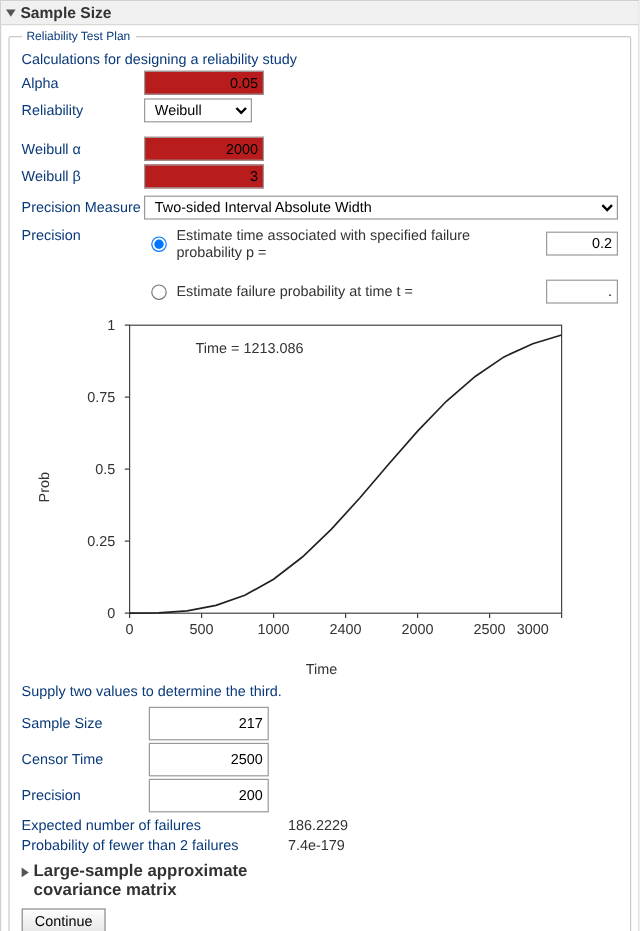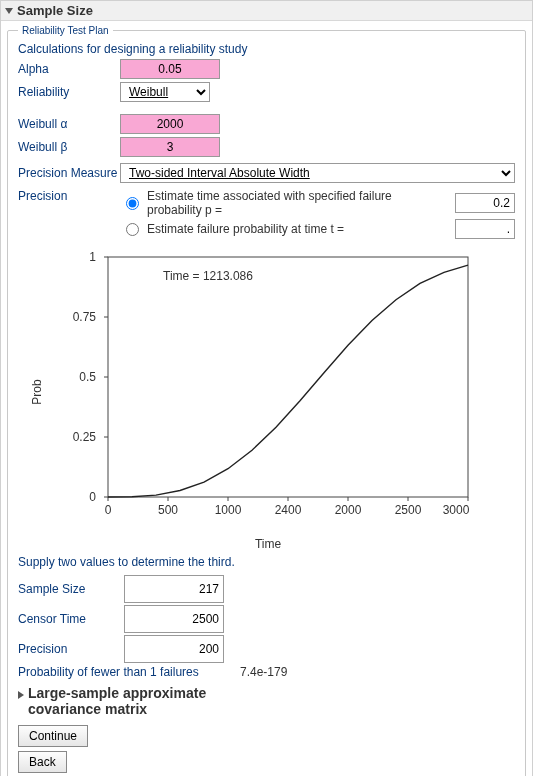--- a/index.html
+++ b/index.html
@@ -61,25 +61,25 @@
     width: 100px;
     color: #0a3a7a;
   }
   .lbl-wide { width: 130px; color:#0a3a7a; }
   input.val, select.val {
     border: 1px solid #999;
     height: 20px;
     padding: 1px 4px;
     font-family: inherit;
     font-size: 12px;
-    text-align: center;
-    background: #f9a8d4;
+    text-align: right;
+    background: #b91c1c;
   }
   input.val.sm { width: 100px; }
-  select.val { text-align:left; background:#fff;text-decoration:underline; }
+  select.val { text-align:left; background:#fff; }
   select.dist { width: 90px; }
   select.pmeasure { flex:1; text-align:left; }
   .radio-block { margin-left: 6px; }
   .radio-row { display:flex; align-items:center; gap:4px; color:#333; }
   .radio-row input[type=radio]{ margin:0 4px 0 0; }
   .obj-input { width:60px; text-align:right; border:1px solid #999; height:20px; padding:1px 4px; font-family:inherit; font-size:12px; margin-left:6px;}
   .chart-wrap { position:relative; width:440px; height:290px; margin: 8px 0 4px 30px;}
   svg.chart { display:block; }
   .axis-label-y { position:absolute; left:-24px; top:50%; transform: translateY(-50%) rotate(-90deg); font-size:12px; color:#333;}
   .axis-label-x { text-align:center; font-size:12px; color:#333; }
@@ -152,21 +152,21 @@
     </div>
 
     <div class="row" style="align-items:flex-start; margin-top:6px;">
       <span class="lbl">Precision</span>
       <div class="radio-block" style="flex:1">
         <div class="radio-row">
           <input type="radio" name="obj" checked="" style="">
           <span style="flex:1">Estimate time associated with specified failure probability p =</span>
           <input class="obj-input" value="0.2" style="">
         </div>
-        <div class="radio-row" style="margin-top:2px;">
+        <div class="radio-row" style="margin-top:16px;">
           <input type="radio" name="obj" style="">
           <span style="flex:1">Estimate failure probability at time t =</span>
           <input class="obj-input" value="." style="">
         </div>
       </div>
     </div>
 
     <div class="chart-wrap">
       <span class="axis-label-y">Prob</span>
 
@@ -175,21 +175,21 @@
       <span class="tick-y" style="top:130px">0.5</span>
       <span class="tick-y" style="top:190px">0.25</span>
       <span class="tick-y" style="top:250px">0</span>
 
       <span class="tick-x" style="left:60px">0</span>
       <span class="tick-x" style="left:120px">500</span>
       <span class="tick-x" style="left:180px">1000</span>
       <span class="tick-x" style="left:240px">2400</span>
       <span class="tick-x" style="left:300px">2000</span>
       <span class="tick-x" style="left:360px">2500</span>
-      <span class="tick-x" style="left:408px">3000</span>
+      <span class="tick-x" style="left:396px">3000</span>
 
       <span class="plot-annot" style="left:115px; top:22px;">Time = 1213.086</span>
 
       <svg class="chart" width="440" height="290">
         <rect x="60" y="10" width="360" height="240" fill="none" stroke="#444" stroke-width="1"></rect>
 
         <g stroke="#444" stroke-width="1">
           <line x1="56" y1="10" x2="60" y2="10"></line>
           <line x1="56" y1="70" x2="60" y2="70"></line>
           <line x1="56" y1="130" x2="60" y2="130"></line>
@@ -216,22 +216,26 @@
     </div>
     <div class="res-row">
       <span class="res-lbl">Censor Time</span>
       <input class="res-in" value="2500" style="">
     </div>
     <div class="res-row">
       <span class="res-lbl">Precision</span>
       <input class="res-in" value="200" style="">
     </div>
 
+    <div class="stat-row" style="margin-top:4px;">
+      <span class="stat-lbl">Expected number of failures</span>
+      <span class="stat-val">186.2229</span>
+    </div>
     <div class="stat-row">
-      <span class="stat-lbl">Probability of fewer than 1 failures</span>
+      <span class="stat-lbl">Probability of fewer than 2 failures</span>
       <span class="stat-val">7.4e-179</span>
     </div>
 
     <div class="covmat-row">
       <div class="disclosure closed"></div>
       <div class="covmat-title">Large-sample approximate covariance matrix</div>
     </div>
 
     <button class="btn">Continue</button>
     <button class="btn">Back</button>

